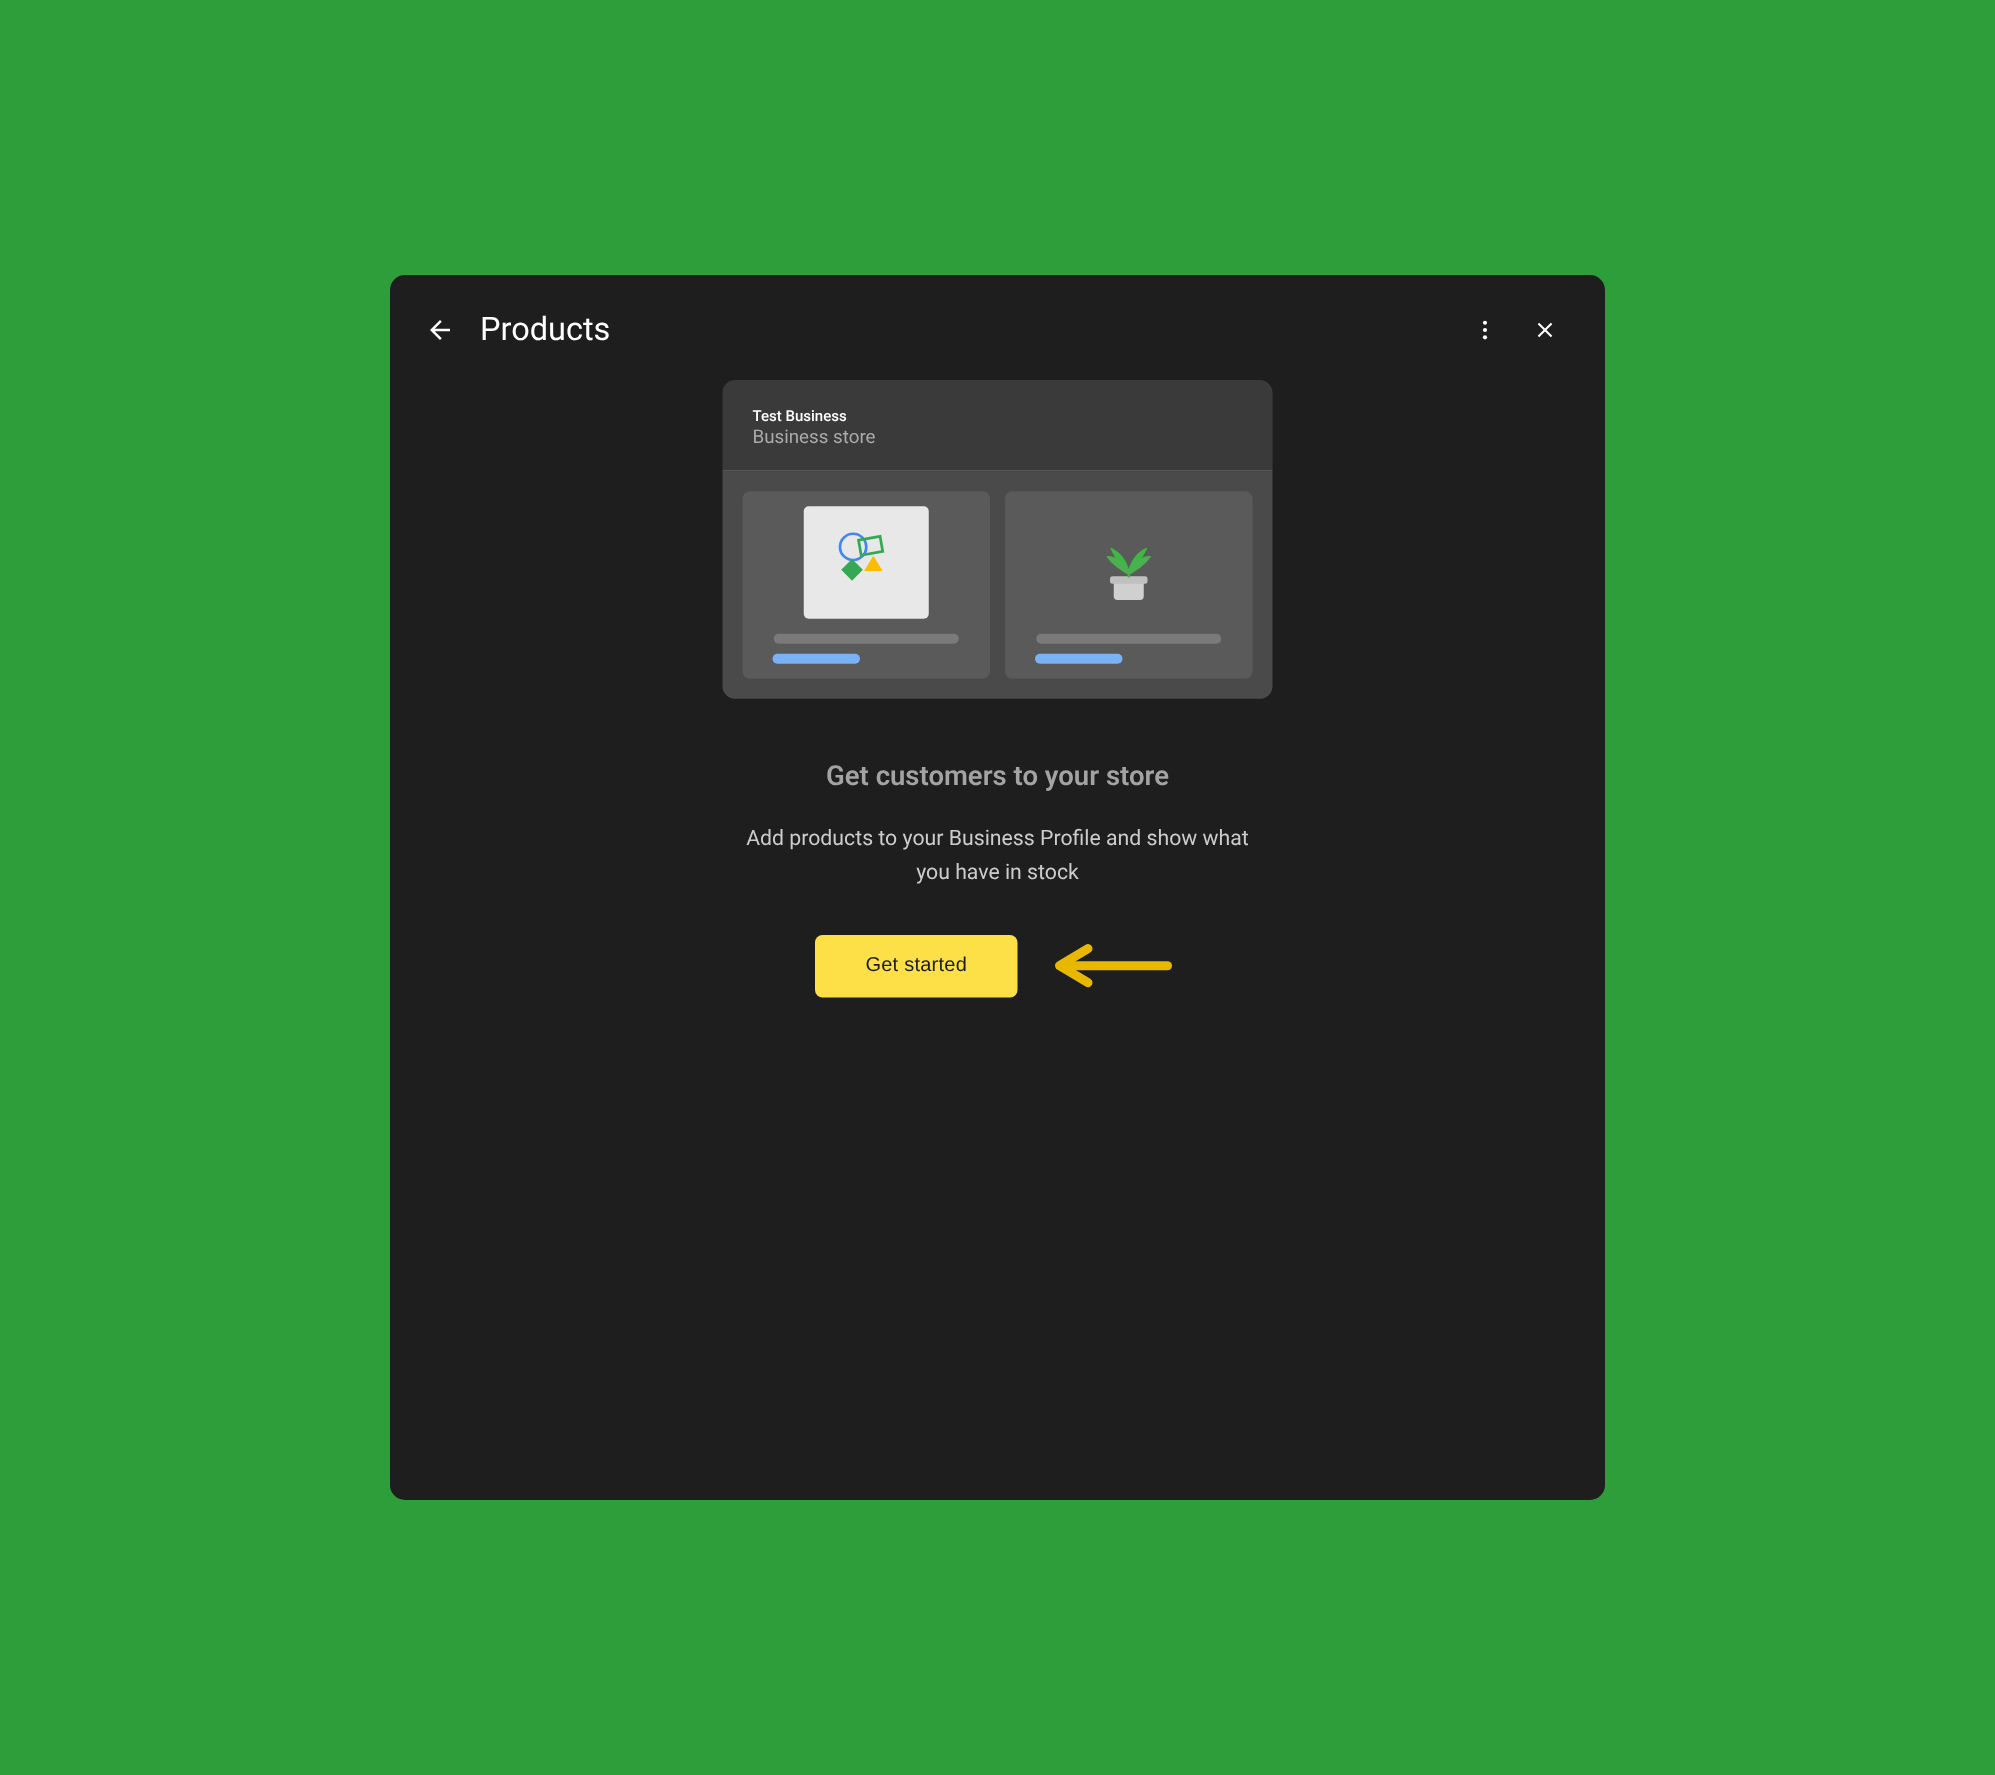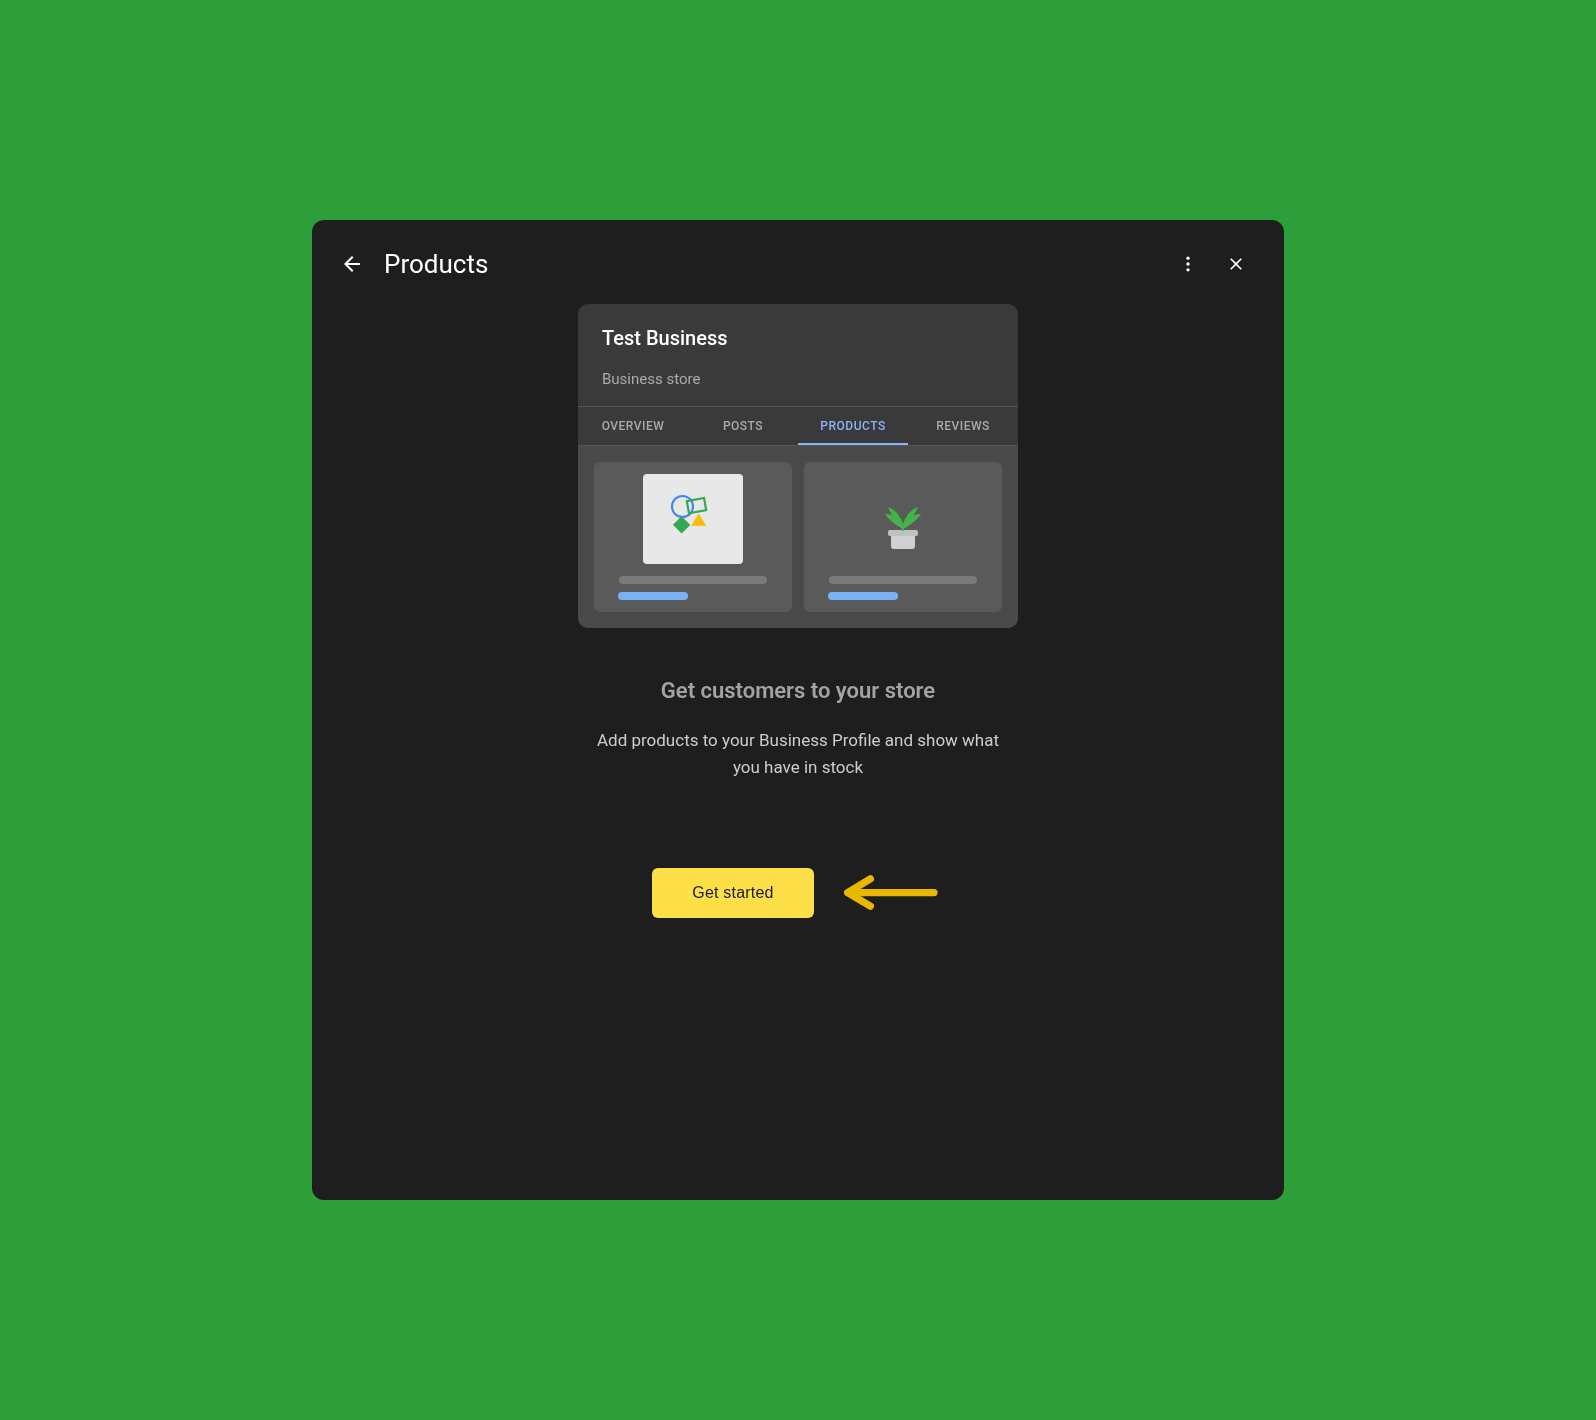--- a/index.html
+++ b/index.html
@@ -92,23 +92,23 @@
       margin-bottom: 50px;
     }
 
     .business-info {
       padding: 22px 24px 18px;
       border-bottom: 1px solid #555;
     }
 
     .business-name {
       color: #ffffff;
-      font-size: 20px;
+      font-size: 12px;
       font-weight: 500;
-      margin-bottom: 20px;
+      margin-bottom: 0;
     }
 
     .business-type {
       color: #aaaaaa;
       font-size: 15px;
     }
 
     
     .card-tabs {
       display: flex;
@@ -206,21 +206,21 @@
       font-weight: 600;
       margin-bottom: 24px;
     }
 
     .main-description {
       color: #cccccc;
       font-size: 17px;
       text-align: center;
       line-height: 1.6;
       max-width: 420px;
-      margin-bottom: 87px;
+      margin-bottom: 36px;
     }
 
     
     .cta-container {
       display: flex;
       align-items: center;
       gap: 0px;
       position: relative;
     }
 
@@ -290,26 +290,20 @@
   </div>
 
   <div class="dialog-body">
 
     <div class="business-card">
       <div class="business-info">
         <div class="business-name">Test Business</div>
         <div class="business-type">Business store</div>
       </div>
 
-      <div class="card-tabs">
-        <div class="card-tab">OVERVIEW</div>
-        <div class="card-tab">POSTS</div>
-        <div class="card-tab active">PRODUCTS</div>
-        <div class="card-tab">REVIEWS</div>
-      </div>
 
       <div class="products-preview-grid">
 
         <div class="product-preview-card">
           <div class="product-image-placeholder">
             <div class="shapes-icon">
               <svg width="72" height="72" viewBox="0 0 80 80">
 
                 <circle cx="28" cy="28" r="12" fill="none" stroke="#4285f4" stroke-width="2.5"></circle>
 

